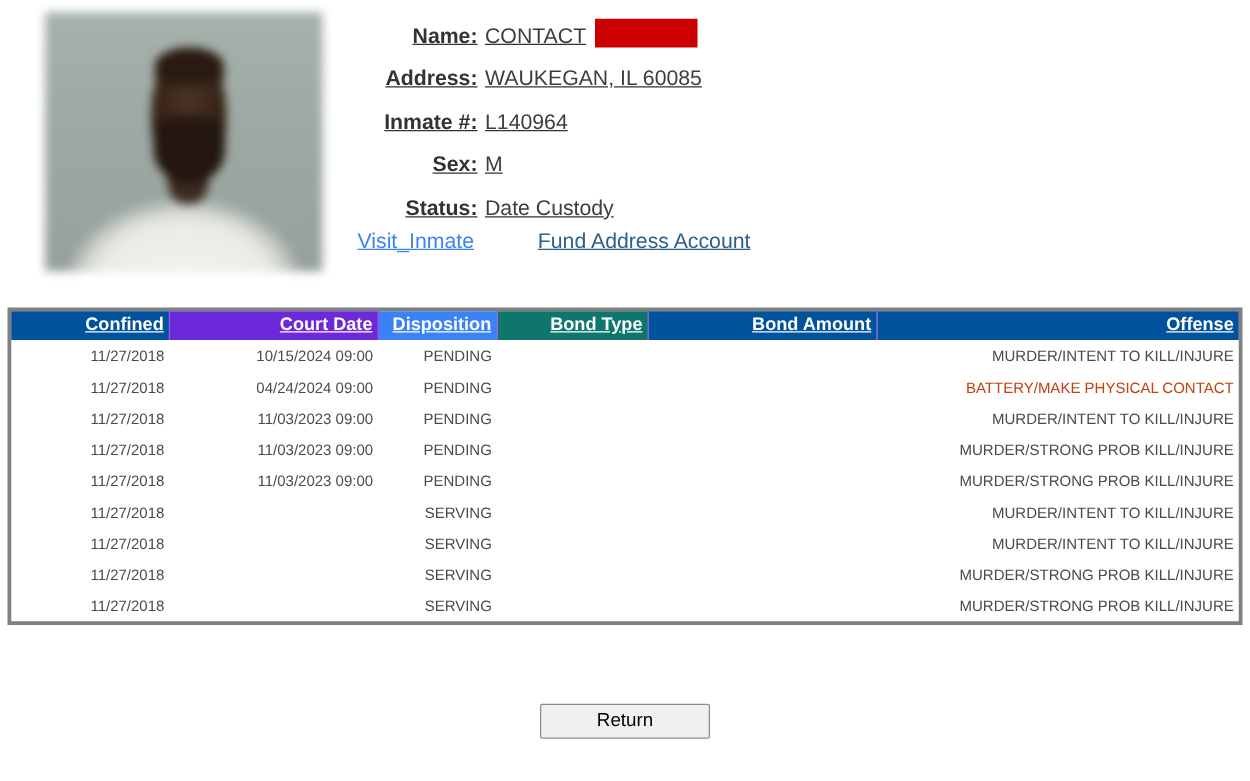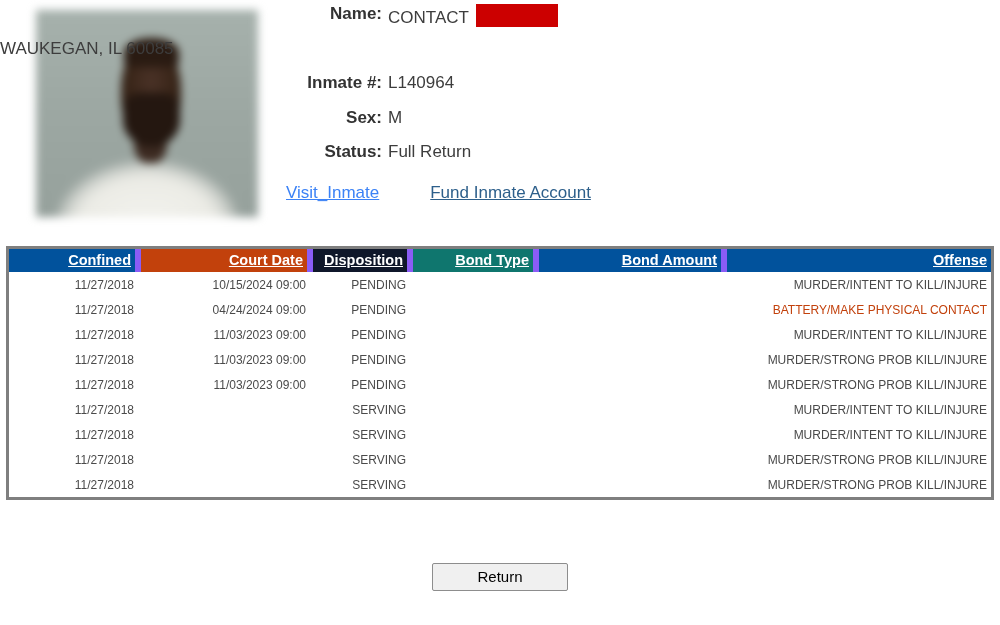--- a/index.html
+++ b/index.html
@@ -86,22 +86,23 @@
   }
 
   .fields {
     position: absolute;
     left: 0;
     top: 4px;
     width: 620px;
   }
   .field-row {
     display: flex;
-    align-items: flex-start;
+    align-items: flex-end;
     height: 34.5px;
+    text-decoration: underline;
   }
   .field-label {
     width: 382px;
     text-align: right;
     font-weight: bold;
     font-size: 17px;
     color: #333333;
     padding-right: 6px;
   }
   .field-value {
@@ -143,21 +144,21 @@
     font-size: 14px;
     table-layout: fixed;
   }
   table.charges thead th {
     background: #01529c;
     color: #ffffff;
     font-weight: bold;
     font-size: 14.5px;
     text-align: right;
     padding: 3px 4px 4px 4px;
-    border-right: 6px solid #8b5cf6;
+    border-right: 1px solid #8b5cf6;
     white-space: nowrap;
   }
   table.charges thead th:last-child { border-right: none; }
   table.charges thead th span.hdr {
     text-decoration: underline;
     cursor: pointer;
   }
   table.charges tbody td {
     text-align: right;
     padding: 5.5px 4px;
@@ -204,53 +205,54 @@
   </div>
 
   <div class="fields">
 
     <div class="field-row">
       <div class="field-label">Name:</div>
       <div class="field-value"><span>CONTACT</span><span class="redaction" style="background: rgb(204, 0, 0);"></span></div>
     </div>
 
     <div class="field-row">
+      <div class="field-label">Address:</div>
       <div class="field-value">WAUKEGAN, IL 60085</div>
     </div>
 
     <div class="field-row">
       <div class="field-label">Inmate #:</div>
       <div class="field-value">L140964</div>
     </div>
 
     <div class="field-row">
       <div class="field-label">Sex:</div>
       <div class="field-value">M</div>
     </div>
 
     <div class="field-row">
       <div class="field-label">Status:</div>
-      <div class="field-value">Full Return</div>
+      <div class="field-value">Date Custody</div>
     </div>
 
     <div class="links-row">
       <a class="det-link" style="color: #3b82f6;">Visit_Inmate</a>
-      <a class="det-link" style="color: rgb(45, 95, 139);">Fund Inmate Account</a>
+      <a class="det-link" style="color: rgb(45, 95, 139);">Fund Address Account</a>
     </div>
 
   </div>
 </div>
 
 <div class="table-wrap" style="border-color: rgb(127, 127, 127);">
   <table class="charges">
     <thead>
       <tr>
         <th class="col-confined" style="background: rgb(1, 82, 156);"><span class="hdr">Confined</span></th>
-        <th class="col-courtdate" style="background: #c2410c;"><span class="hdr">Court Date</span></th>
-        <th class="col-disposition" style="background: #0f172a;"><span class="hdr">Disposition</span></th>
+        <th class="col-courtdate" style="background: #6d28d9;"><span class="hdr">Court Date</span></th>
+        <th class="col-disposition" style="background: #3b82f6;"><span class="hdr">Disposition</span></th>
         <th class="col-bondtype" style="background: #0f766e;"><span class="hdr">Bond Type</span></th>
         <th class="col-bondamount" style="background: rgb(1, 82, 156); padding-left: 44px;"><span class="hdr">Bond Amount</span></th>
         <th class="col-offense" style="background: rgb(1, 82, 156);"><span class="hdr">Offense</span></th>
       </tr>
     </thead>
     <tbody id="charges-body">
         <tr>
           <td class="col-confined" style="color: rgb(74, 74, 74);">11/27/2018</td>
           <td class="col-courtdate" style="color: rgb(74, 74, 74);">10/15/2024 09:00</td>
           <td class="col-disposition" style="color: rgb(74, 74, 74);">PENDING</td>

